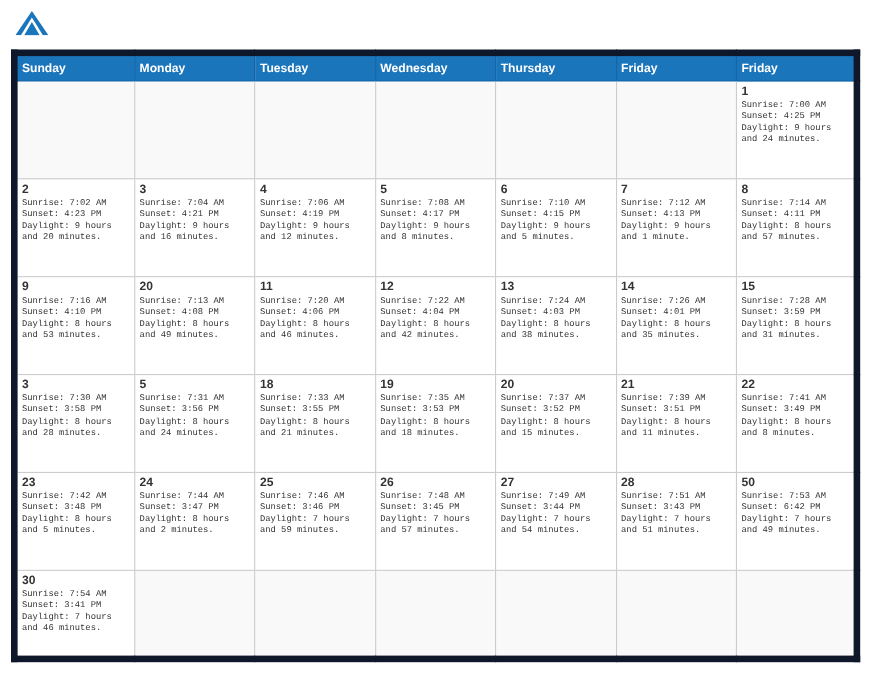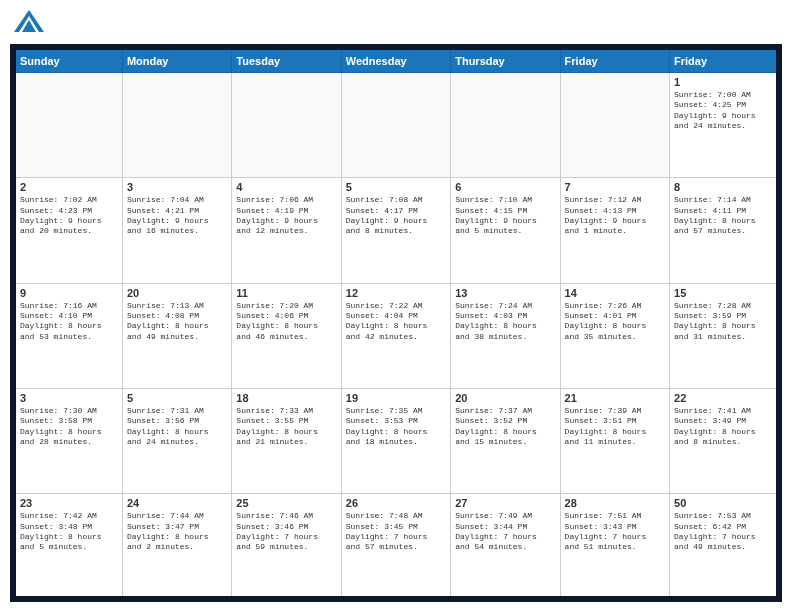--- a/index.html
+++ b/index.html
@@ -302,15 +302,29 @@
 Sunset: 3:43 PM
 Daylight: 7 hours and 51 minutes.</div>
           </td>
           <td>
             <span class="day-num">50</span>
             <div class="day-info">Sunrise: 7:53 AM
 Sunset: 6:42 PM
 Daylight: 7 hours and 49 minutes.</div>
           </td>
         </tr>
+        <tr class="last-row">
+          <td>
+            <span class="day-num">30</span>
+            <div class="day-info">Sunrise: 7:54 AM
+Sunset: 3:41 PM
+Daylight: 7 hours and 46 minutes.</div>
+          </td>
+          <td class="empty"></td>
+          <td class="empty"></td>
+          <td class="empty"></td>
+          <td class="empty"></td>
+          <td class="empty"></td>
+          <td class="empty"></td>
+        </tr>
       </tbody>
   </table>
 </div>
 
 </body></html>

